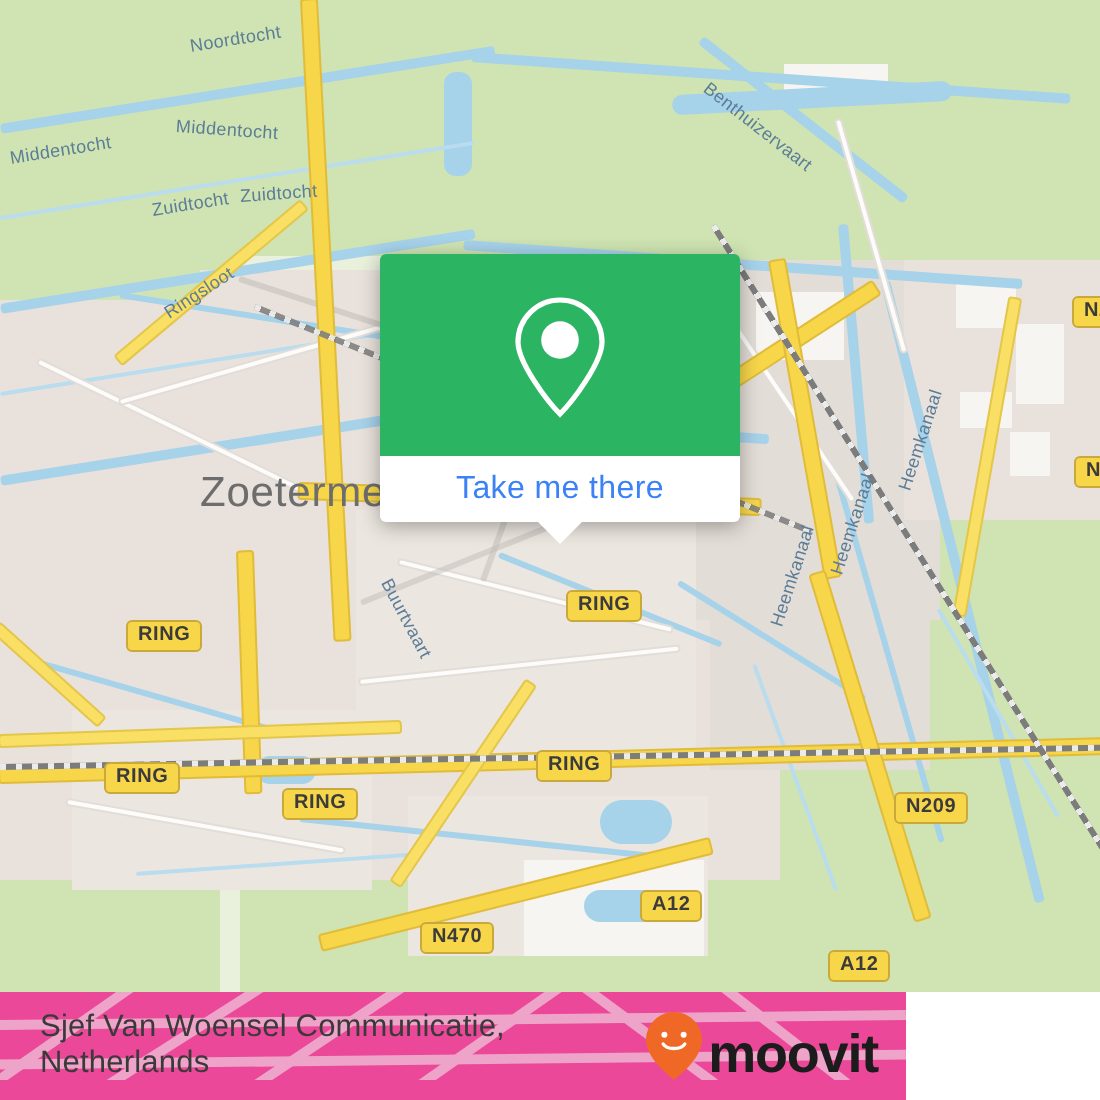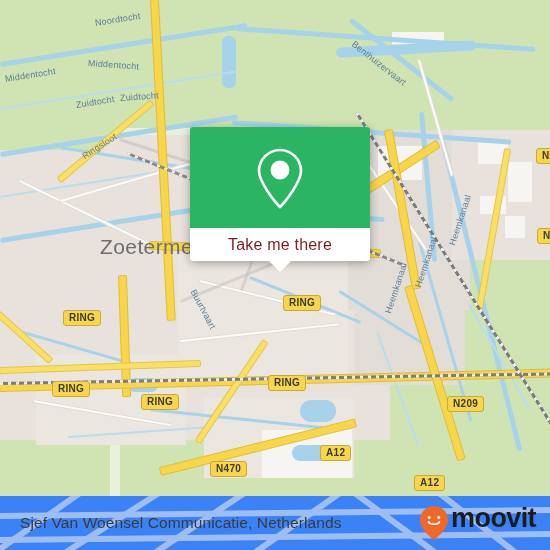--- a/index.html
+++ b/index.html
@@ -43,37 +43,37 @@
           color:#3b3b3b;font-size:10px;font-weight:bold;padding:1px 5px 2px;line-height:11px;
           letter-spacing:.3px;white-space:nowrap;}
 
   
   .card{position:absolute;left:190px;top:127px;width:180px;
         filter:drop-shadow(0 2px 5px rgba(0,0,0,.33));}
   .card-top{height:101px;background:#2bb563;border-radius:3px 3px 0 0;
             display:flex;align-items:center;justify-content:center;}
   .card-bottom{height:33px;background:#ffffff;border-radius:0 0 3px 3px;
                display:flex;align-items:center;justify-content:center;}
-  .card-label{color:#7f1d1d;font-size:16px;letter-spacing:.2px;}
+  .card-label{color:#3b82f6;font-size:16px;letter-spacing:.2px;}
   .card-tail{position:absolute;left:50%;top:261px;margin-left:-11px;width:0;height:0;
              border-left:11px solid transparent;border-right:11px solid transparent;
              border-top:11px solid #ffffff;}
 
   
   .osm{position:absolute;left:0;top:467px;width:550px;height:25px;
        background:rgba(255,255,255,.80);display:flex;align-items:center;}
   .osm span{color:#3a3a3a;font-size:12.5px;padding-left:11px;}
 
   
-  .footer{position:absolute;left:0;top:496px;width:550px;height:54px;background:#3b82f6;overflow:hidden;}
+  .footer{position:absolute;left:0;top:496px;width:453px;height:54px;background:#ec4899;overflow:hidden;}
   .footer .wm{position:absolute;inset:0;opacity:.55;}
   .footer-inner{position:absolute;inset:0;display:flex;align-items:center;
                 justify-content:space-between;padding:0 14px 0 20px;box-sizing:border-box;}
   .footer-title{color:#3a3a3a;font-size:15.5px;letter-spacing:.1px;}
-  .brand{display:flex;align-items:flex-start;gap:2px;}
+  .brand{display:flex;align-items:flex-end;gap:2px;}
   .brand-word{color:#1c1c1c;font-size:27px;font-weight:bold;letter-spacing:-.6px;line-height:27px;}
 </style>
 </head>
 <body>
 
 <div class="screen">
 
   <div class="map">
     <div class="landbase"></div>
 

